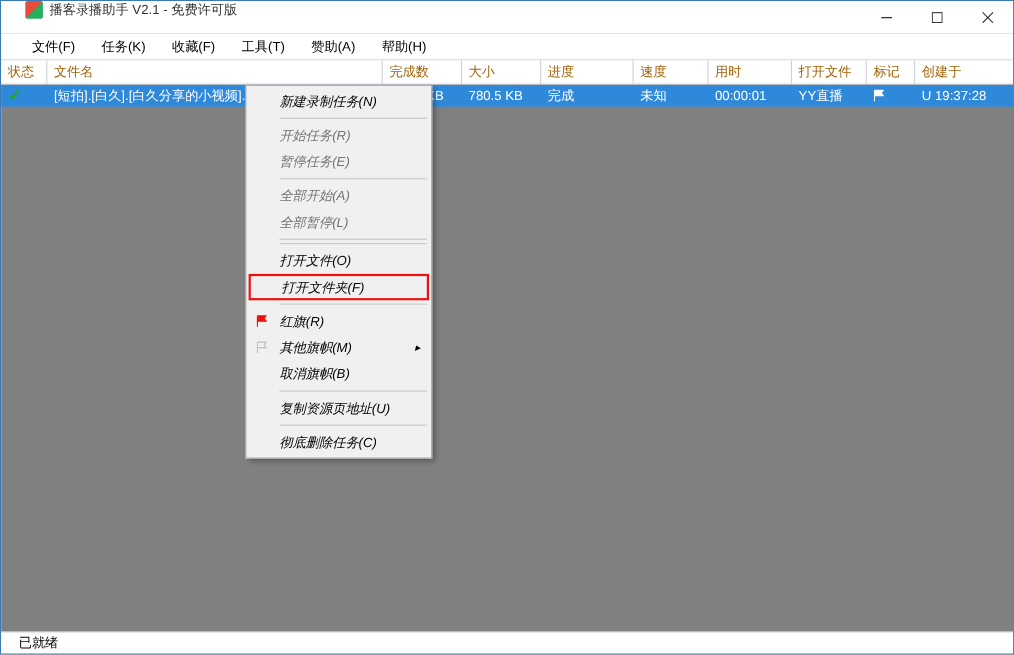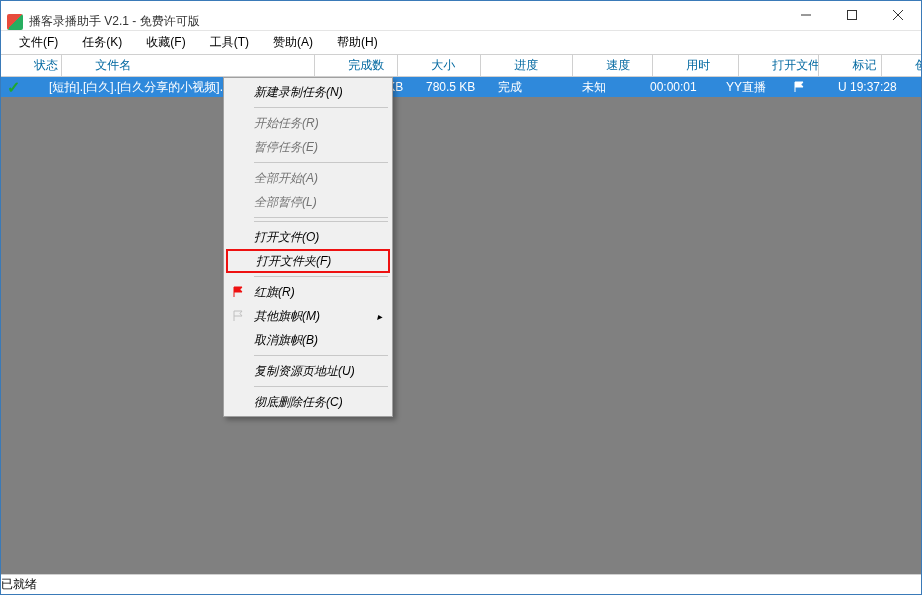--- a/index.html
+++ b/index.html
@@ -12,22 +12,22 @@
       background: #fff;
       border: 1px solid #3a7ab8;
       display: flex;
       flex-direction: column;
     }
     
     .title-bar {
       height: 30px;
       background: #fff;
       display: flex;
-      align-items: flex-end;
-      padding-left: 6px;
+      align-items: flex-start;
+      padding-left: 22px;
       border-bottom: 1px solid #e5e5e5;
     }
     .app-icon {
       width: 16px; height: 16px;
       background: linear-gradient(135deg,#e74c3c 0 50%,#27ae60 50% 100%);
       border-radius: 2px;
       margin-right: 6px;
     }
     .title-text { flex: 0 0 auto; font-size: 12px; color: #333; }
     .title-spacer { flex: 1; }
@@ -38,40 +38,40 @@
       font-size: 10px; color: #333;
     }
     .title-btn svg { width: 10px; height: 10px; }
     
     .menu-bar {
       height: 24px;
       background: #fff;
       border-bottom: 1px solid #d0d0d0;
       display: flex;
       align-items: stretch;
-      padding-left: 6px;
+      padding-left: 16px;
     }
     .menu-item {
       padding: 0 12px;
       display: flex; align-items: center;
       font-size: 12px;
     }
     
     .table-header {
       height: 22px;
       background: #fff;
       display: flex;
       border-bottom: 1px solid #d0d0d0;
     }
     .th {
       border-right: 1px solid #d0d0d0;
       padding: 0 6px;
       display: flex; align-items: center;
-      font-size: 12px; color: #0369a1;
-      overflow: hidden; white-space: nowrap; margin-left: 27px;
+      font-size: 12px; color: #a16207;
+      overflow: hidden; white-space: nowrap;
     }
     
     .col-status { width: 42px; }
     .col-name   { width: 305px; }
     .col-done   { width: 72px; }
     .col-size   { width: 72px; }
     .col-prog   { width: 84px; }
     .col-speed  { width: 68px; }
     .col-used   { width: 76px; }
     .col-plat   { width: 68px; }
@@ -133,21 +133,21 @@
     }
     .highlight-box {
       border: 2px solid #e11;
     }
     
     .status-bar {
       height: 20px;
       background: #fff;
       border-top: 1px solid #d0d0d0;
       display: flex; align-items: center;
-      padding-left: 0;
+      padding-left: 16px;
       font-size: 12px;
     }
   </style>
 </head>
 <body>
 
 <div class="title-bar">
   <div class="app-icon"></div>
   <div class="title-text">播客录播助手 V2.1 - 免费许可版</div>
   <div class="title-spacer"></div>

